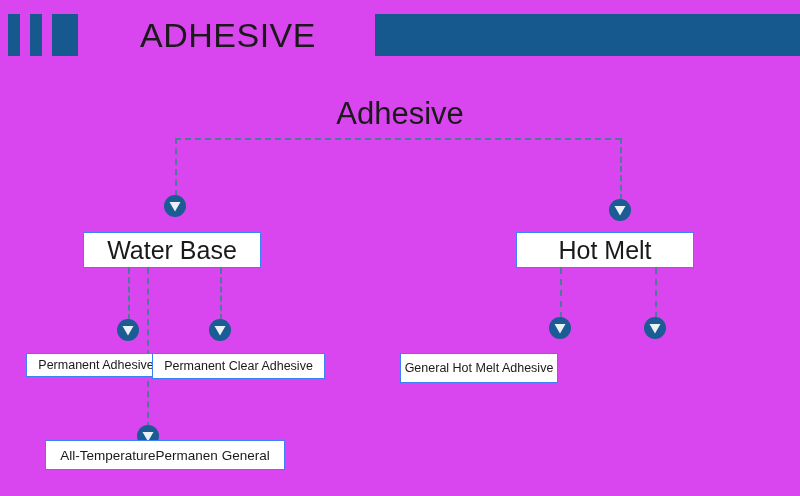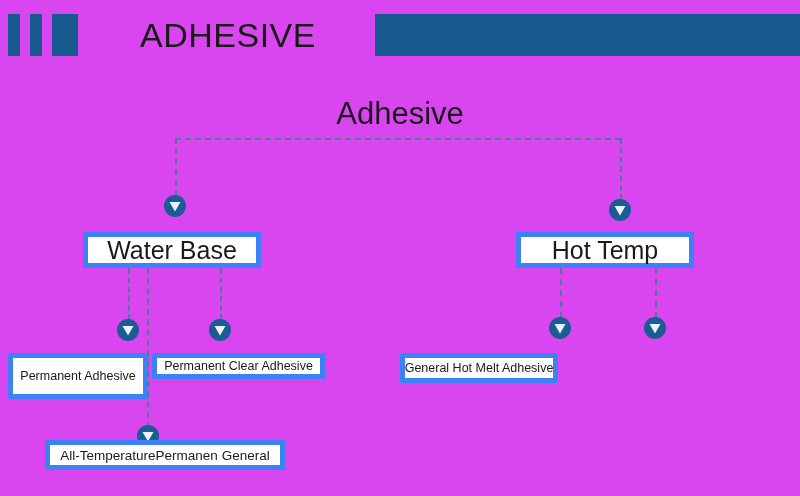--- a/index.html
+++ b/index.html
@@ -53,41 +53,41 @@
     font-size: 31px;
     font-weight: 400;
     color: #1a1a1a;
     white-space: nowrap;
   }
 
   .node {
     position: absolute;
     box-sizing: border-box;
     background: #ffffff;
-    border: 5px solid #3b82f6;
+    border: 1px solid #3b82f6;
     display: flex;
     align-items: center;
     justify-content: center;
     color: #1a1a1a;
     text-align: center;
     white-space: nowrap;
   }
   .node.level1 {
     font-size: 25px;
     font-weight: 400;
   }
   .node.level2 {
     font-size: 12.5px;
     font-weight: 400;
   }
 
   #node-water-base { left: 83px;  top: 232px; width: 178px; height: 36px; }
   #node-hot-melt   { left: 516px; top: 232px; width: 178px; height: 36px; }
 
-  #node-permanent-adhesive       { left: 8px;   top: 353px; width: 140px; height: 46px; }
+  #node-permanent-adhesive       { left: 26px;   top: 353px; width: 140px; height: 24px; }
   #node-permanent-clear-adhesive { left: 152px; top: 353px; width: 173px; height: 26px; }
   #node-general-hot-melt         { left: 400px; top: 353px; width: 158px; height: 30px; }
   #node-low-temp-hot-melt        { left: 583px; top: 353px; width: 204px; height: 30px; }
   #node-all-temperature          { left: 45px;  top: 440px; width: 240px; height: 30px; font-size: 13.5px; }
 
   
   .conn-v {
     position: absolute;
     width: 0;
     border-left: 2px dashed #4C7A9B;
@@ -174,20 +174,20 @@
   <svg id="arrow-to-low-temp-hot-melt" class="arrow-marker" viewBox="0 0 24 24">
     <circle cx="12" cy="12" r="11" fill="#1A5C93"></circle>
     <path d="M6.5 8 L17.5 8 L12 17.5 Z" fill="#E8F2F8"></path>
   </svg>
   <svg id="arrow-to-all-temperature" class="arrow-marker" viewBox="0 0 24 24">
     <circle cx="12" cy="12" r="11" fill="#1A5C93"></circle>
     <path d="M6.5 8 L17.5 8 L12 17.5 Z" fill="#E8F2F8"></path>
   </svg>
 
   <div id="node-water-base" class="node level1">Water Base</div>
-  <div id="node-hot-melt" class="node level1">Hot Temp</div>
+  <div id="node-hot-melt" class="node level1">Hot Melt</div>
 
   <div id="node-permanent-adhesive" class="node level2">Permanent Adhesive</div>
   <div id="node-permanent-clear-adhesive" class="node level2">Permanent Clear Adhesive</div>
   <div id="node-all-temperature" class="node level2">All-TemperaturePermanen General</div>
   <div id="node-general-hot-melt" class="node level2">General Hot Melt Adhesive</div>
 
 </div>
 
 </body></html>

